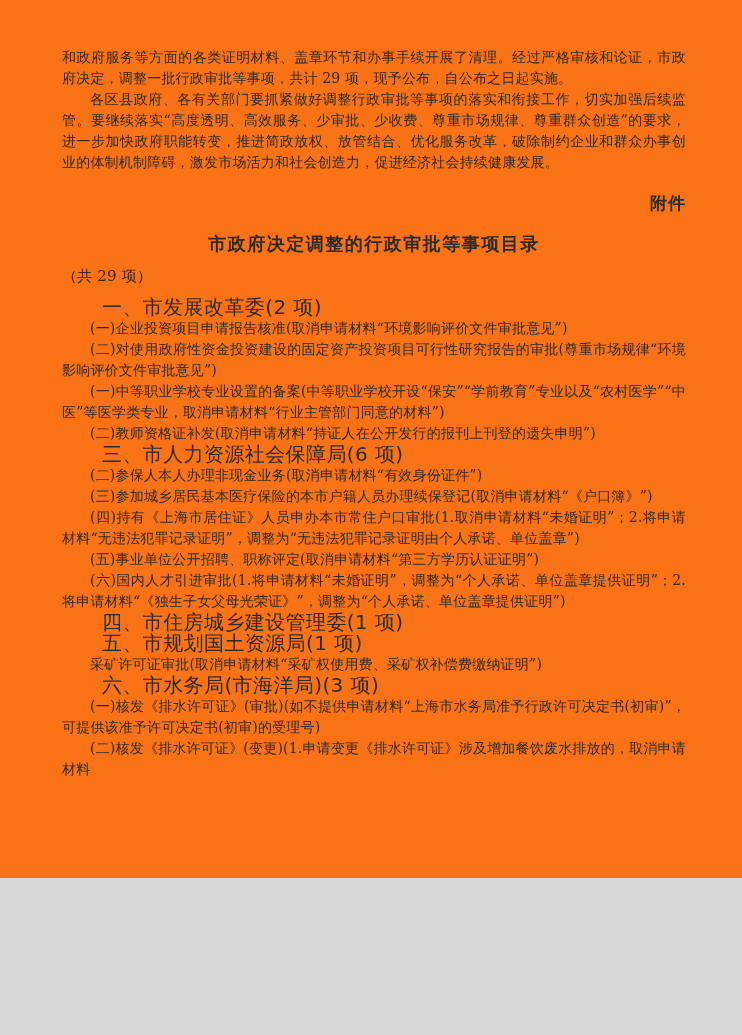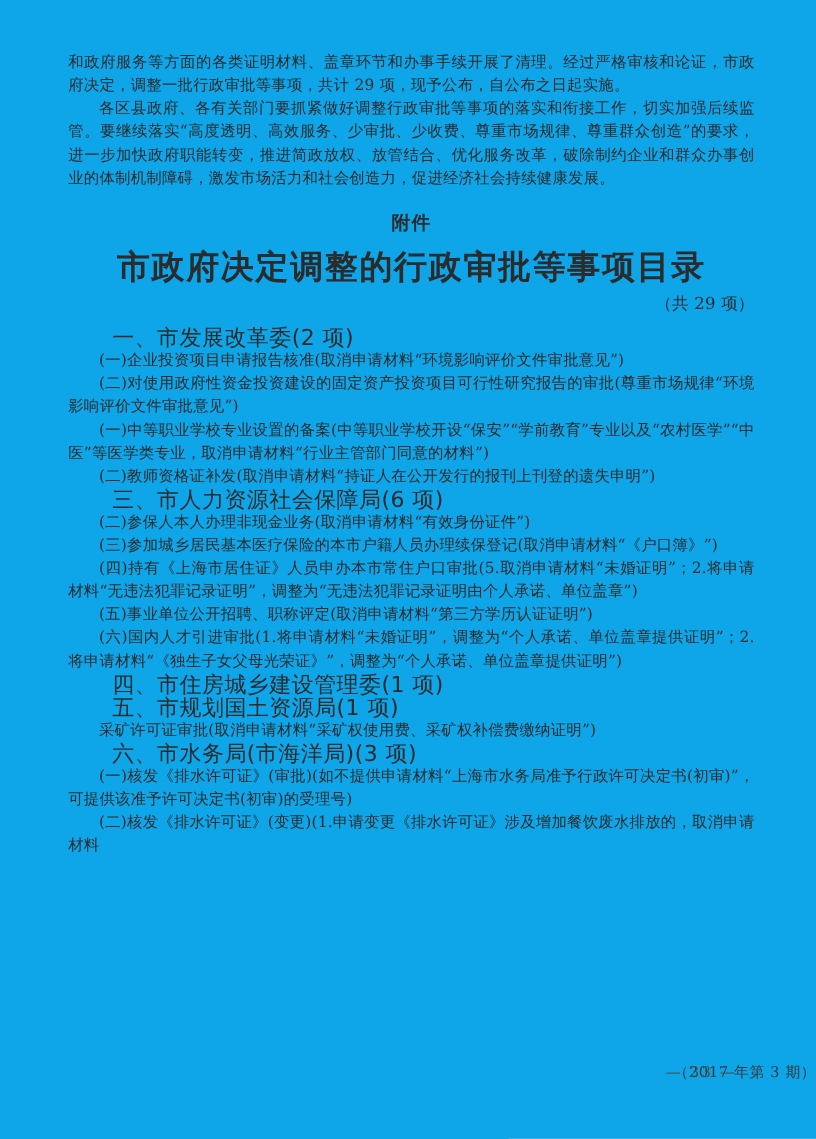--- a/index.html
+++ b/index.html
@@ -6,23 +6,23 @@
     margin: 0;
     padding: 0;
   }
   body {
     background: #d8d8d6;
     font-family: "DejaVu Serif", "Liberation Serif", serif;
   }
   .page {
     position: relative;
     width: 742px;
-    height: 1035px;
+    height: 878px;
     margin: 0 auto;
-    background: #0ea5e9;
+    background: #f97316;
     color: #2b2b2b;
     overflow: hidden;
   }
   .content {
     position: absolute;
     left: 62px;
     top: 47px;
     width: 624px;
     font-size: 14px;
     line-height: 21px;
@@ -38,34 +38,34 @@
   .attachment-note {
     margin-top: 21px !important;
     text-indent: 2em;
   }
   .attachment-label {
     margin-top: 20px !important;
     font-family: "DejaVu Sans", "Liberation Sans", sans-serif;
     font-weight: bold;
     font-size: 17px;
     letter-spacing: 1px;
-    text-align: center;
+    text-align: right;
   }
   .doc-title {
     margin-top: 14px !important;
     text-align: center;
     font-weight: bold;
-    font-size: 30px;
+    font-size: 18px;
     letter-spacing: 1.5px;
     text-indent: 0;
     line-height: 32px;
   }
   .doc-subtitle {
     margin-top: 6px !important;
-    text-align: right;
+    text-align: left;
     font-size: 15px;
     text-indent: 0;
   }
   .catalog {
     margin-top: 10px;
   }
   .catalog p {
     text-indent: 2em;
     margin: 0;
   }
@@ -113,21 +113,21 @@
     <div class="catalog">
 
     <p class="entry-dept">一、市发展改革委(2 项)</p>
         <p class="entry-item">(一)企业投资项目申请报告核准(取消申请材料“环境影响评价文件审批意见”)</p>
         <p class="entry-item">(二)对使用政府性资金投资建设的固定资产投资项目可行性研究报告的审批(尊重市场规律“环境影响评价文件审批意见”)</p>
         <p class="entry-item">(一)中等职业学校专业设置的备案(中等职业学校开设“保安”“学前教育”专业以及“农村医学”“中医”等医学类专业，取消申请材料“行业主管部门同意的材料”)</p>
         <p class="entry-item">(二)教师资格证补发(取消申请材料“持证人在公开发行的报刊上刊登的遗失申明”)</p>
         <p class="entry-dept">三、市人力资源社会保障局(6 项)</p>
         <p class="entry-item">(二)参保人本人办理非现金业务(取消申请材料“有效身份证件”)</p>
         <p class="entry-item">(三)参加城乡居民基本医疗保险的本市户籍人员办理续保登记(取消申请材料“《户口簿》”)</p>
-        <p class="entry-item">(四)持有《上海市居住证》人员申办本市常住户口审批(5.取消申请材料“未婚证明”；2.将申请材料“无违法犯罪记录证明”，调整为“无违法犯罪记录证明由个人承诺、单位盖章”)</p>
+        <p class="entry-item">(四)持有《上海市居住证》人员申办本市常住户口审批(1.取消申请材料“未婚证明”；2.将申请材料“无违法犯罪记录证明”，调整为“无违法犯罪记录证明由个人承诺、单位盖章”)</p>
         <p class="entry-item">(五)事业单位公开招聘、职称评定(取消申请材料“第三方学历认证证明”)</p>
         <p class="entry-item">(六)国内人才引进审批(1.将申请材料“未婚证明”，调整为“个人承诺、单位盖章提供证明”；2.将申请材料“《独生子女父母光荣证》”，调整为“个人承诺、单位盖章提供证明”)</p>
         <p class="entry-dept">四、市住房城乡建设管理委(1 项)</p>
         <p class="entry-dept">五、市规划国土资源局(1 项)</p>
         <p class="entry-item">采矿许可证审批(取消申请材料“采矿权使用费、采矿权补偿费缴纳证明”)</p>
         <p class="entry-dept">六、市水务局(市海洋局)(3 项)</p>
         <p class="entry-item">(一)核发《排水许可证》(审批)(如不提供申请材料“上海市水务局准予行政许可决定书(初审)”，可提供该准予许可决定书(初审)的受理号)</p>
         <p class="entry-item">(二)核发《排水许可证》(变更)(1.申请变更《排水许可证》涉及增加餐饮废水排放的，取消申请材料</p>
       </div>
   </div>

